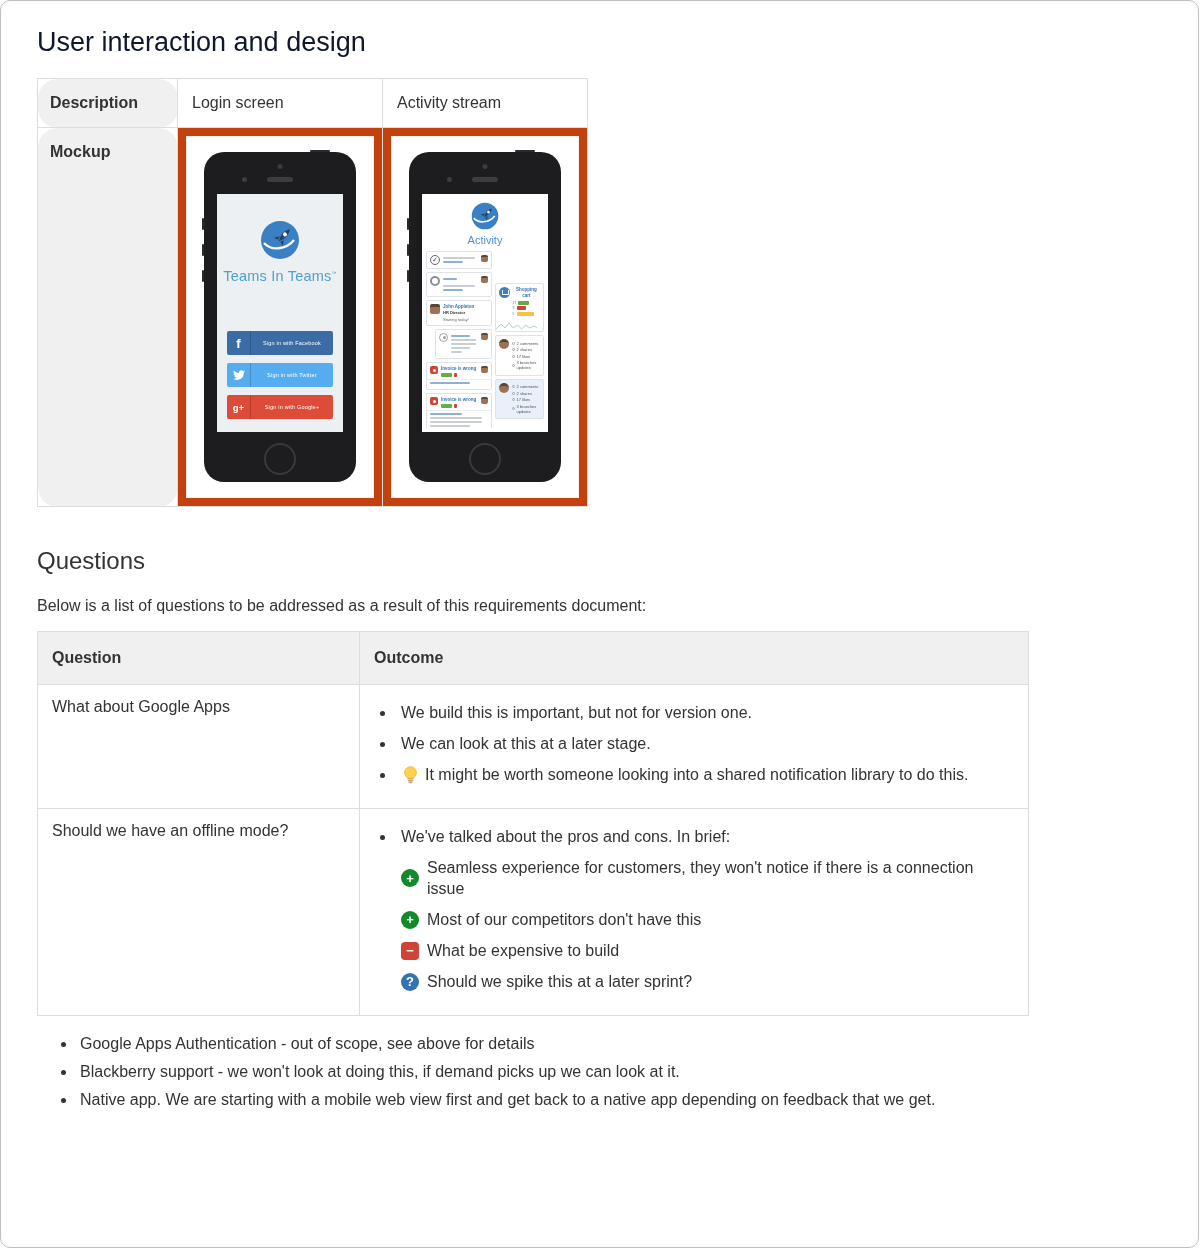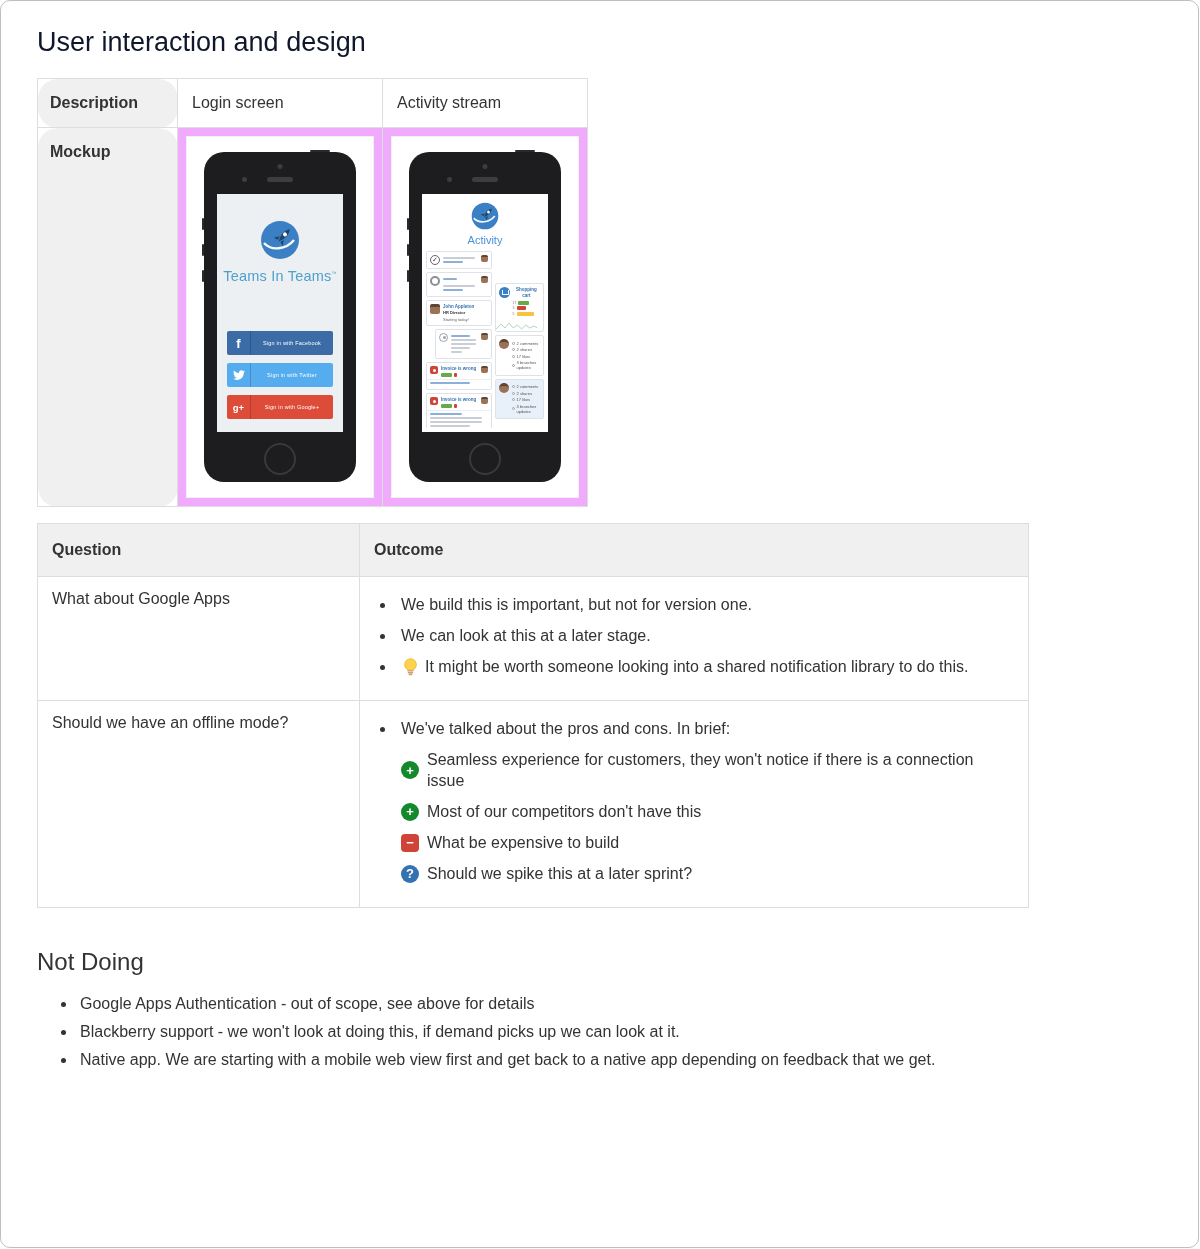--- a/index.html
+++ b/index.html
@@ -19,21 +19,21 @@
   }
   h1.page-title { font-size:27px; font-weight:400; color:#0f172a; margin:4px 0 20px 0; }
   h2.sec { font-size:24px; font-weight:400; color:#333; margin:40px 0 0 0; }
   p.intro { font-size:16px; margin:22px 0 0 0; color:#333; }
 
   
   table.mock { border-collapse:collapse; table-layout:fixed; width:550px; }
   table.mock th, table.mock td { border:1px solid #ddd; font-size:16px; text-align:left; vertical-align:top; }
   table.mock th { background:#f0f0f0; font-weight:700; padding:15px 12px;border-radius:20px; }
   table.mock td.hcell { padding:15px 14px; background:#fff; }
-  table.mock td.mockcell { padding:8px; background:#f0abfc; }
+  table.mock td.mockcell { padding:8px; background:#c2410c; }
   .mockimg { width:100%; height:362px; background:#fff; border:1px solid #f1f1f1;
              display:flex; align-items:center; justify-content:center; }
 
   
   .phone { width:152px; height:330px; background:#1d1d1f; border-radius:20px; position:relative; flex:none; }
   .phone .cam   { position:absolute; top:12px; left:50%; transform:translateX(-50%); width:5px; height:5px; border-radius:50%; background:#3d3d40; }
   .phone .spk   { position:absolute; top:25px; left:50%; transform:translateX(-50%); width:26px; height:5px; border-radius:3px; background:#3d3d40; }
   .phone .cam2  { position:absolute; top:25px; left:38px; width:5px; height:5px; border-radius:50%; background:#3d3d40; }
   .phone .vol   { position:absolute; left:-2px; width:2px; height:12px; background:#2a2a2c; border-radius:2px; }
   .phone .v1 { top:66px; } .phone .v2 { top:92px; } .phone .v3 { top:118px; }
@@ -343,20 +343,22 @@
               </div>
             </div>
             <span class="home"></span>
           </div>
         </div>
       </td>
     </tr>
   </tbody>
     </table>
 
+  <h2 class="sec">Questions</h2>
+  <p class="intro">Below is a list of questions to be addressed as a result of this requirements document:</p>
 
   <table class="qt">
     <colgroup>
         <col style="width:322px">
         <col>
       </colgroup>
     <tbody>
         <tr>
       <th>Question</th>
       <th>Outcome</th>
@@ -399,20 +401,19 @@
               <span class="pc-ic pc-q">?</span>
               <span>Should we spike this at a later sprint?</span>
             </div>
           </li>
         </ul>
       </td>
     </tr>
   </tbody>
     </table>
 
-  <h2 class="sec">Not Doing</h2>
   <ul class="nd">
     <li>Google Apps Authentication - out of scope, see above for details</li>
     <li>Blackberry support - we won't look at doing this, if demand picks up we can look at it.</li>
     <li>Native app. We are starting with a mobile web view first and get back to a native app depending on feedback that we get.</li>
   </ul>
 
 </div>
 
 </body></html>

